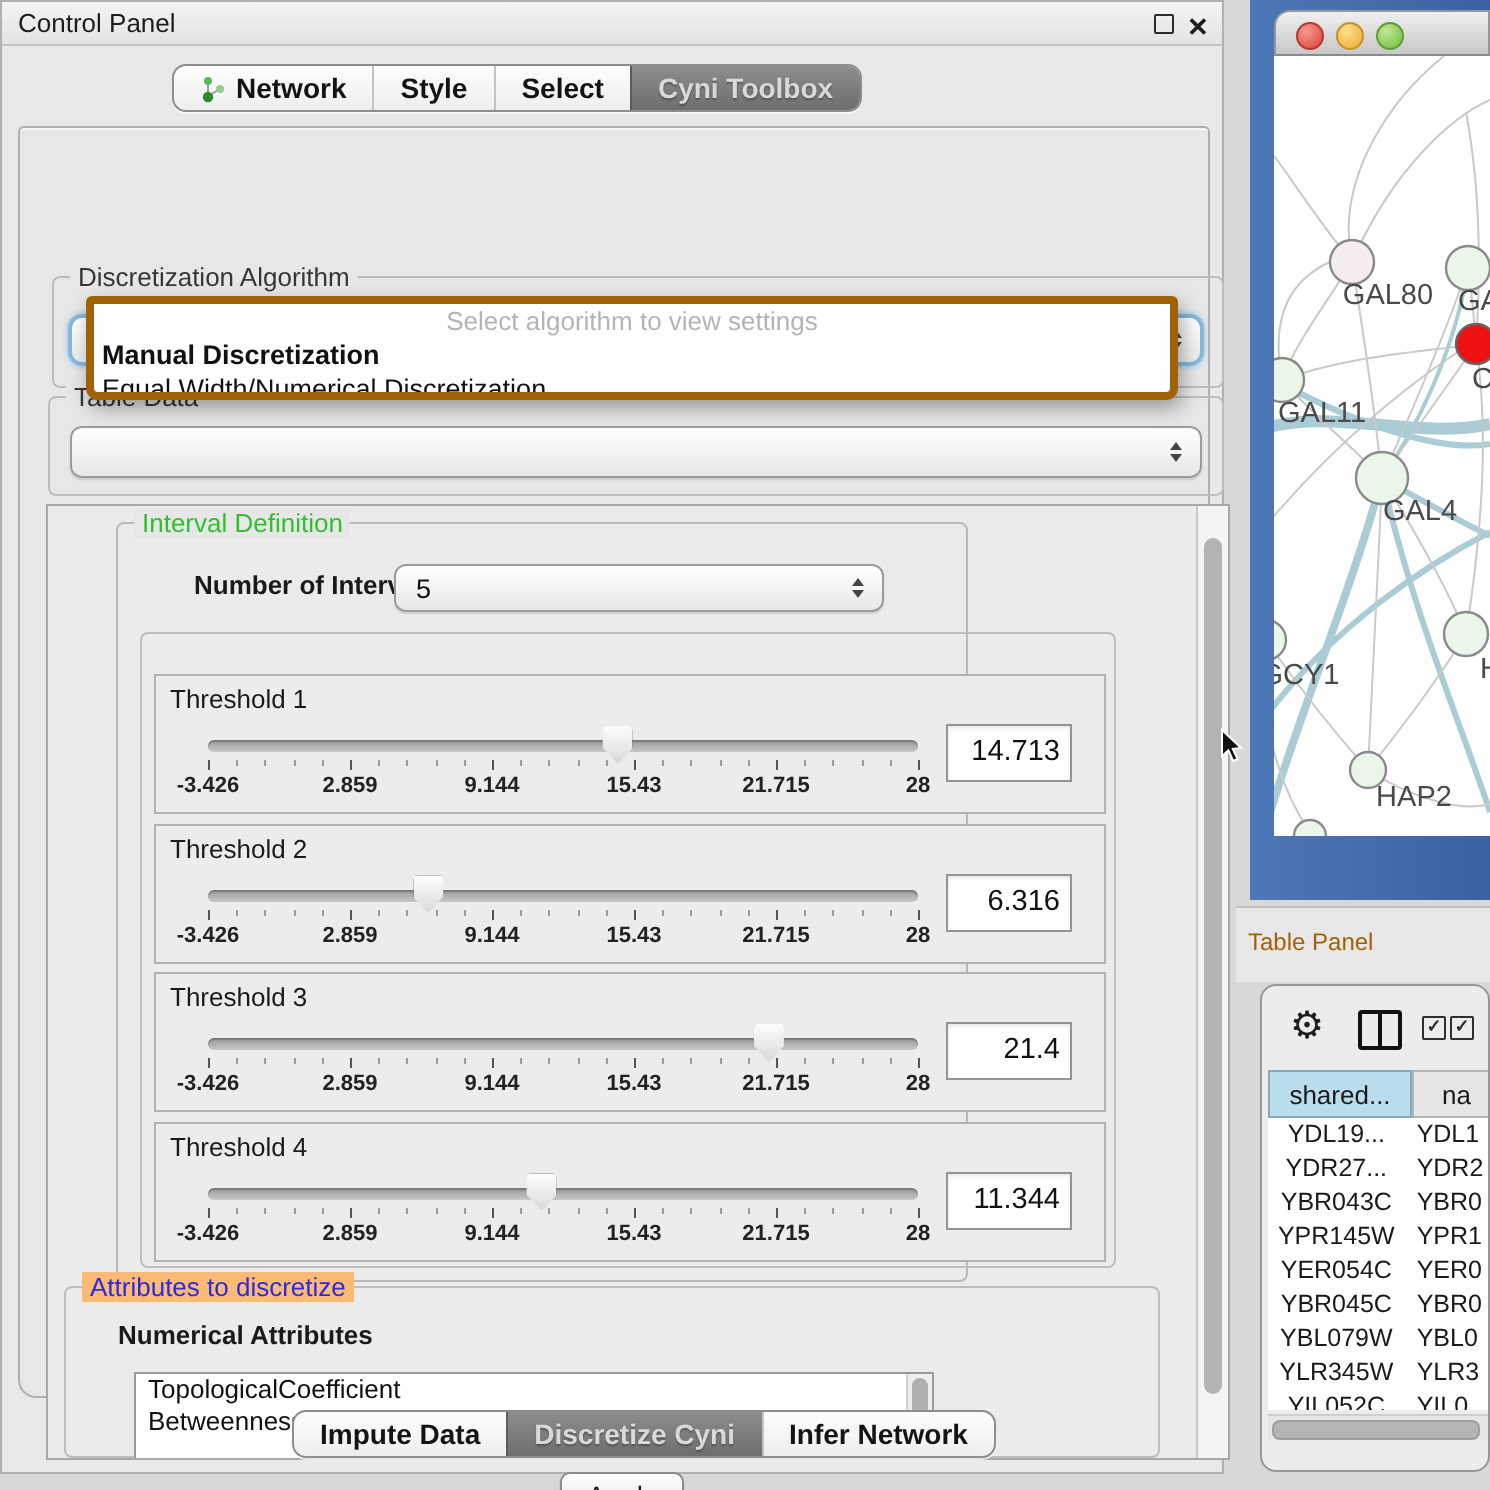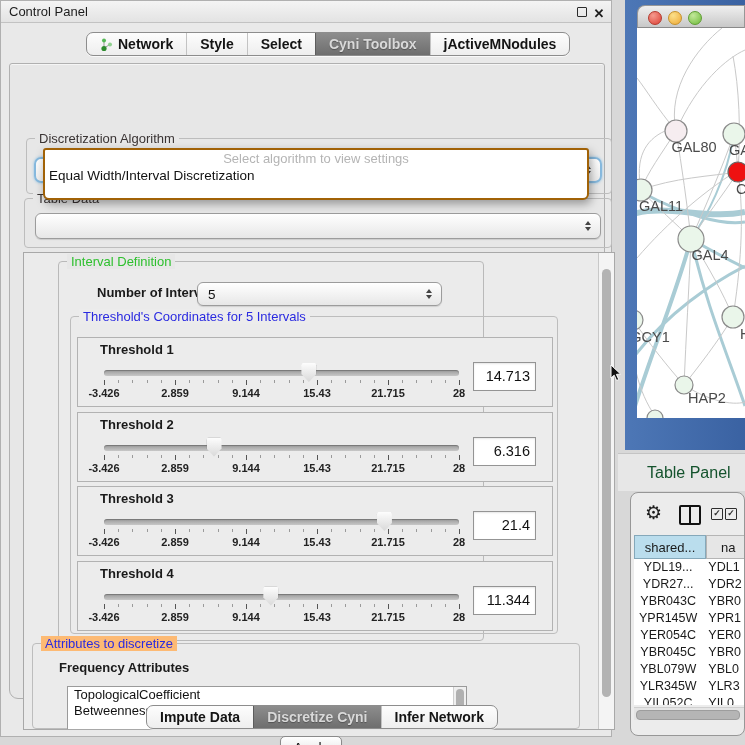--- a/index.html
+++ b/index.html
@@ -31,21 +31,21 @@
   .group{border:1px solid #bdbdbd;border-radius:4px}
   .gtitle{position:absolute;top:-8px;left:8px;background:#e7e7e7;padding:0 4px;font-size:13px;line-height:15px}
   .t-black{color:#3a3434}.t-green{color:#2ec02e}.t-blue{color:#2a2ae0}
 
   
   #algo-group{left:16px;top:74px;width:586px;height:56px}
   #algo-combo{left:24px;top:93px;width:568px;height:26px;border:2px solid #86b9de;border-radius:7px;
      background:linear-gradient(#ffffff,#ececec);box-shadow:0 0 3px #8fc0e4}
 
   
-  #popup{left:33px;top:84px;width:546px;height:52px;background:#fff;border:2px solid #a16207;
+  #popup{left:33px;top:84px;width:546px;height:52px;background:#fff;border:4px solid #a16207;
      border-radius:3px 3px 6px 6px;box-shadow:2px 4px 10px rgba(0,0,0,.35);z-index:9;overflow:hidden}
   .pp-ph{height:17px;line-height:17px;text-align:center;color:#b4b4b4;font-size:13px}
   .pp-item{height:17px;line-height:17px;font-size:13.5px;padding-left:4px;color:#111}
   .pp-item.b{font-weight:700}
 
   
   #td-group{left:14px;top:134px;width:588px;height:50px}
   .combo{border:1px solid #9c9c9c;border-radius:6px;background:linear-gradient(#ffffff,#e7e7e7);
      font-size:13.5px;line-height:24px;padding-left:10px;color:#111;box-shadow:0 1px 1px rgba(0,0,0,.12)}
   #td-combo{left:10px;top:14px;width:566px;height:26px}
@@ -57,21 +57,21 @@
   #scrollarea{left:13px;top:188px;width:592px;height:478px;border:1px solid #a8a8a8;background:#ebebeb;overflow:hidden}
   #vscroll{right:0;top:0;width:16px;height:100%;background:#f4f4f4;border-left:1px solid #c8c8c8}
   #vscroll .thumbv{position:absolute;left:3px;top:16px;width:9px;height:428px;border-radius:5px;background:#b3b3b3}
 
   #int-group{left:34px;top:8px;width:426px;height:380px;border-color:#b9b9b9}
   #noi-label{left:38px;top:23px;font-size:13px;font-weight:700}
   #noi-combo{left:138px;top:20px;width:245px;height:24px}
 
   #thr-group{left:11px;top:54px;width:488px;height:318px}
   .thr-row{position:absolute;left:6px;width:476px;height:70px;border:1px solid #b2b2b2;background:#ececec;box-sizing:border-box}
-  .thr-label{position:absolute;left:22px;top:4px;font-size:13px;font-weight:700}
+  .thr-label{position:absolute;left:7px;top:4px;font-size:13px;font-weight:400}
   .thr-track{position:absolute;left:26px;top:32px;width:355px;height:6px;border-radius:3px;
      background:linear-gradient(#9a9a9a,#c7c7c7);box-shadow:inset 0 1px 1px rgba(0,0,0,.25)}
   .thr-thumb{position:absolute;top:25px;width:15px;height:19px;background:linear-gradient(#fdfdfd,#d8d8d8);
      clip-path:polygon(8% 0,92% 0,100% 12%,100% 58%,50% 100%,0 58%,0 12%);filter:drop-shadow(0 0 1px #777)}
   .tick{position:absolute;top:42px;width:1px;background:#9a9a9a}
   .tick.major{background:#555}
   .slabel{position:absolute;top:49px;font-size:11px;font-weight:700;color:#222;transform:translateX(-50%);white-space:nowrap}
   .thr-field{position:absolute;right:16px;top:24px;width:56px;height:27px;border:1px solid #949494;background:#fff;
      font-size:14.5px;line-height:27px;text-align:right;padding-right:5px;color:#111;box-shadow:inset 0 1px 2px rgba(0,0,0,.1)}
 
@@ -90,21 +90,21 @@
   #mac-titlebar{left:637px;top:5px;width:108px;height:23px;background:linear-gradient(#efefef,#c8c8c8);
      border:1px solid #979797;border-bottom-color:#8a8a8a;border-radius:8px 0 0 0}
   .tl{position:absolute;top:5px;width:12px;height:12px;border-radius:50%}
   .tl.red{left:10px;background:radial-gradient(circle at 35% 30%,#f59a8e,#dd4035);border:1px solid #b33a2e}
   .tl.yel{left:30px;background:radial-gradient(circle at 35% 30%,#fbe08a,#efa935);border:1px solid #c6922c}
   .tl.grn{left:50px;background:radial-gradient(circle at 35% 30%,#c2e89a,#6fbb3a);border:1px solid #5f9d33}
   #net-canvas{left:637px;top:28px;width:108px;height:390px;background:#fff;overflow:hidden}
 
   
   #tp-band{left:618px;top:453px;width:127px;height:38px;background:#e7e7e7;border-top:1px solid #c4c4c4}
-  #tp-title{left:29px;top:10px;font-size:16px;color:#14532d}
+  #tp-title{left:6px;top:10px;font-size:12px;color:#a16207}
   #tp-box{left:630px;top:492px;width:115px;height:244px;border:1px solid #979797;border-radius:8px;background:#ececec;overflow:hidden}
   #tp-gear{position:absolute;left:14px;top:8px;font-size:19px;color:#1d1d1d}
   #tp-cols{position:absolute;left:48px;top:12px;width:18px;height:16px;border:2px solid #111;border-radius:2px}
   #tp-cols i{position:absolute;left:50%;top:0;width:2px;height:100%;background:#111;transform:translateX(-50%)}
   .chk{position:absolute;top:15px;width:10px;height:10px;border:1.5px solid #2e2e2e;border-radius:1px;
        font-size:9px;line-height:9px;text-align:center;color:#2e2e2e;font-weight:700}
   #tp-table{position:absolute;left:2px;top:42px;right:0;bottom:0}
   .hcell{position:absolute;top:0;height:24px;font-size:13px;line-height:24px;text-align:center;border:1px solid #9fb6c2;box-sizing:border-box}
   #hc1{left:1px;width:72px;background:#badded;border-color:#85a8ba}
   #hc2{left:73px;width:45px;background:#e6e6e6;border-color:#b5b5b5;text-align:left;padding-left:14px}
@@ -141,40 +141,38 @@
       </div>
       <div class="seg">
         <span>Style</span>
       </div>
       <div class="seg">
         <span>Select</span>
       </div>
       <div class="seg sel">
         <span>Cyni Toolbox</span>
       </div>
-      <div class="seg">
-        <span>jActiveMNodules</span>
-      </div>
     </div>
 
   <div class="abs" id="content">
 
     <div class="abs group" id="algo-group">
       <span class="gtitle t-black">Discretization Algorithm</span>
     </div>
     <div class="abs" id="algo-combo">
       <span class="spin">
           <i class="up"></i>
           <i class="dn"></i>
         </span>
     </div>
 
     <div class="abs" id="popup">
         <div class="pp-ph">Select algorithm to view settings</div>
-        <div class="pp-item">Equal Width/Interval Discretization</div>
+        <div class="pp-item b">Manual Discretization</div>
+        <div class="pp-item">Equal Width/Numerical Discretization</div>
       </div>
 
     <div class="abs group" id="td-group">
       <span class="gtitle t-black">Table Data</span>
       <div class="abs combo" id="td-combo">
         <span class="spin">
             <i class="up"></i>
             <i class="dn"></i>
           </span>
       </div>
@@ -187,21 +185,20 @@
         <div class="abs" id="noi-label">Number of Intervals</div>
         <div class="abs combo" id="noi-combo">
           <span>5</span>
           <span class="spin">
               <i class="up"></i>
               <i class="dn"></i>
             </span>
         </div>
 
         <div class="abs group" id="thr-group">
-          <span class="gtitle t-blue" style="background:#ececec">Threshold's Coordinates for 5 Intervals</span>
 
         <div class="thr-row" style="top: 20px;">
               <div class="thr-label">Threshold 1</div>
               <div class="thr-track"></div>
               <div class="thr-thumb" style="left: 223.405px;"></div>
               <div class="tick major" style="left: 26px; height: 5px;"></div>
               <div class="tick" style="left: 40.2px; height: 3px;"></div>
               <div class="tick" style="left: 54.4px; height: 3px;"></div>
               <div class="tick" style="left: 68.6px; height: 3px;"></div>
               <div class="tick" style="left: 82.8px; height: 3px;"></div>
@@ -346,21 +343,21 @@
               <div class="slabel" style="left: 239px;">15.43</div>
               <div class="slabel" style="left: 310px;">21.715</div>
               <div class="slabel" style="left: 381px;">28</div>
               <div class="thr-field">11.344</div>
             </div>
           </div>
       </div>
 
       <div class="abs group" id="attr-group">
         <span class="gtitle t-blue" style="background:#fdba74">Attributes to discretize</span>
-        <div class="abs" id="attr-sub">Frequency Attributes</div>
+        <div class="abs" id="attr-sub">Numerical Attributes</div>
         <div class="abs" id="attr-list">
           <div id="attr-items">
               <div class="attr-item">TopologicalCoefficient</div>
               <div class="attr-item">BetweennessCentrality</div>
             </div>
           <div id="attr-vscroll">
               <i></i>
             </div>
         </div>
       </div>

